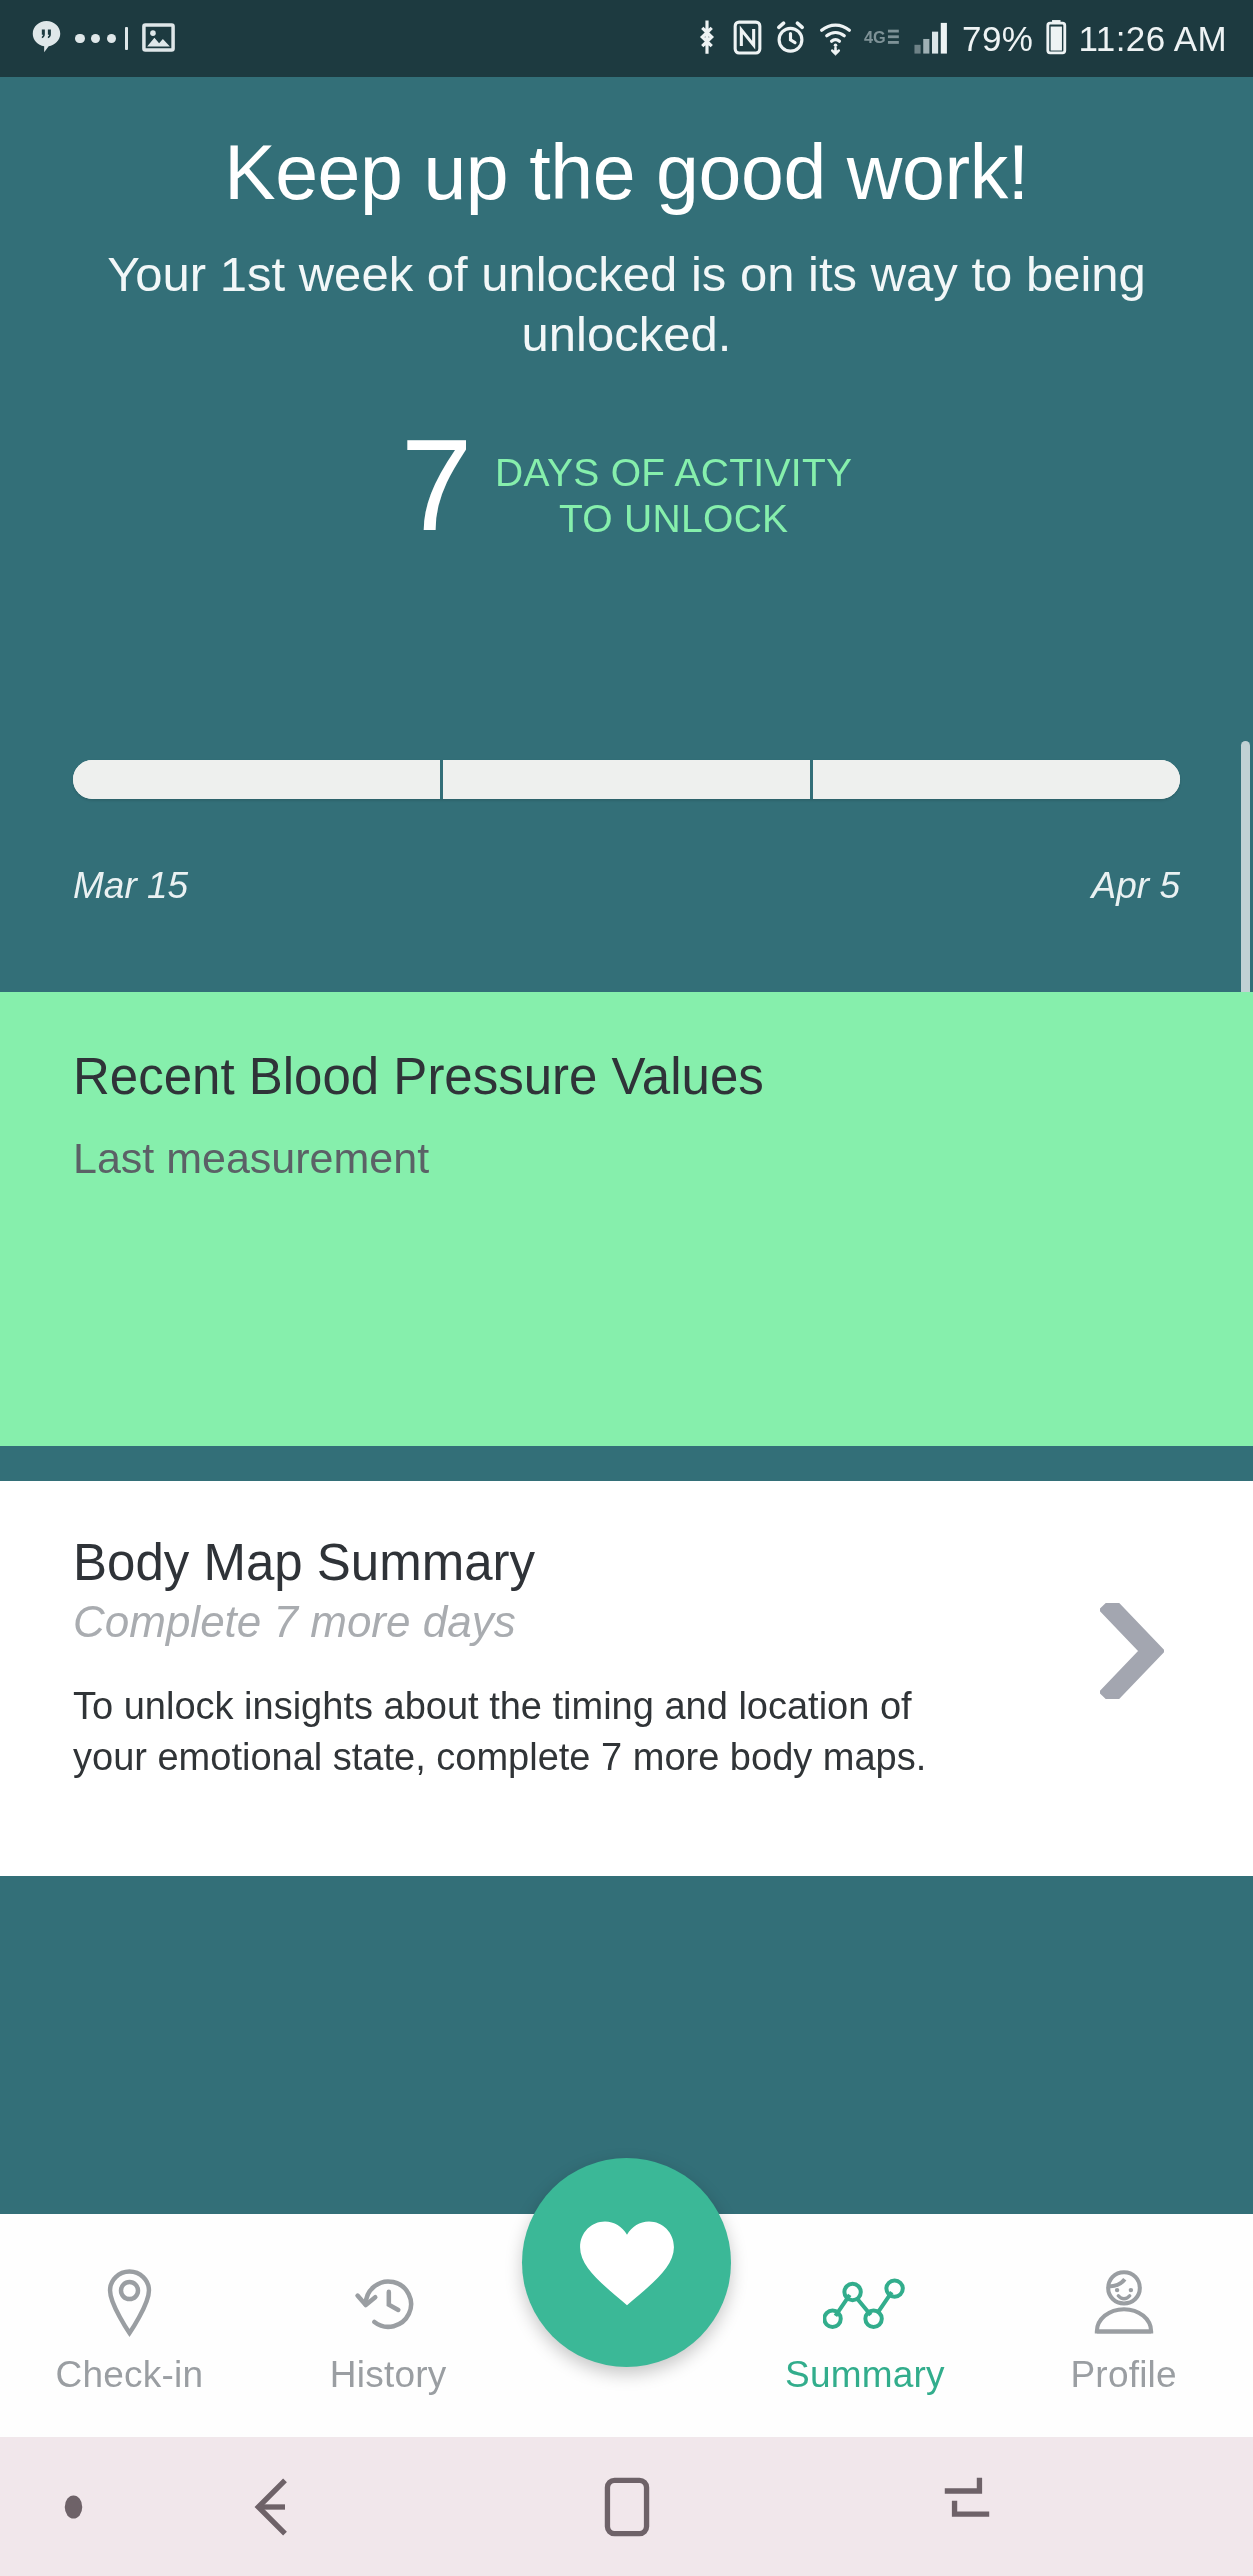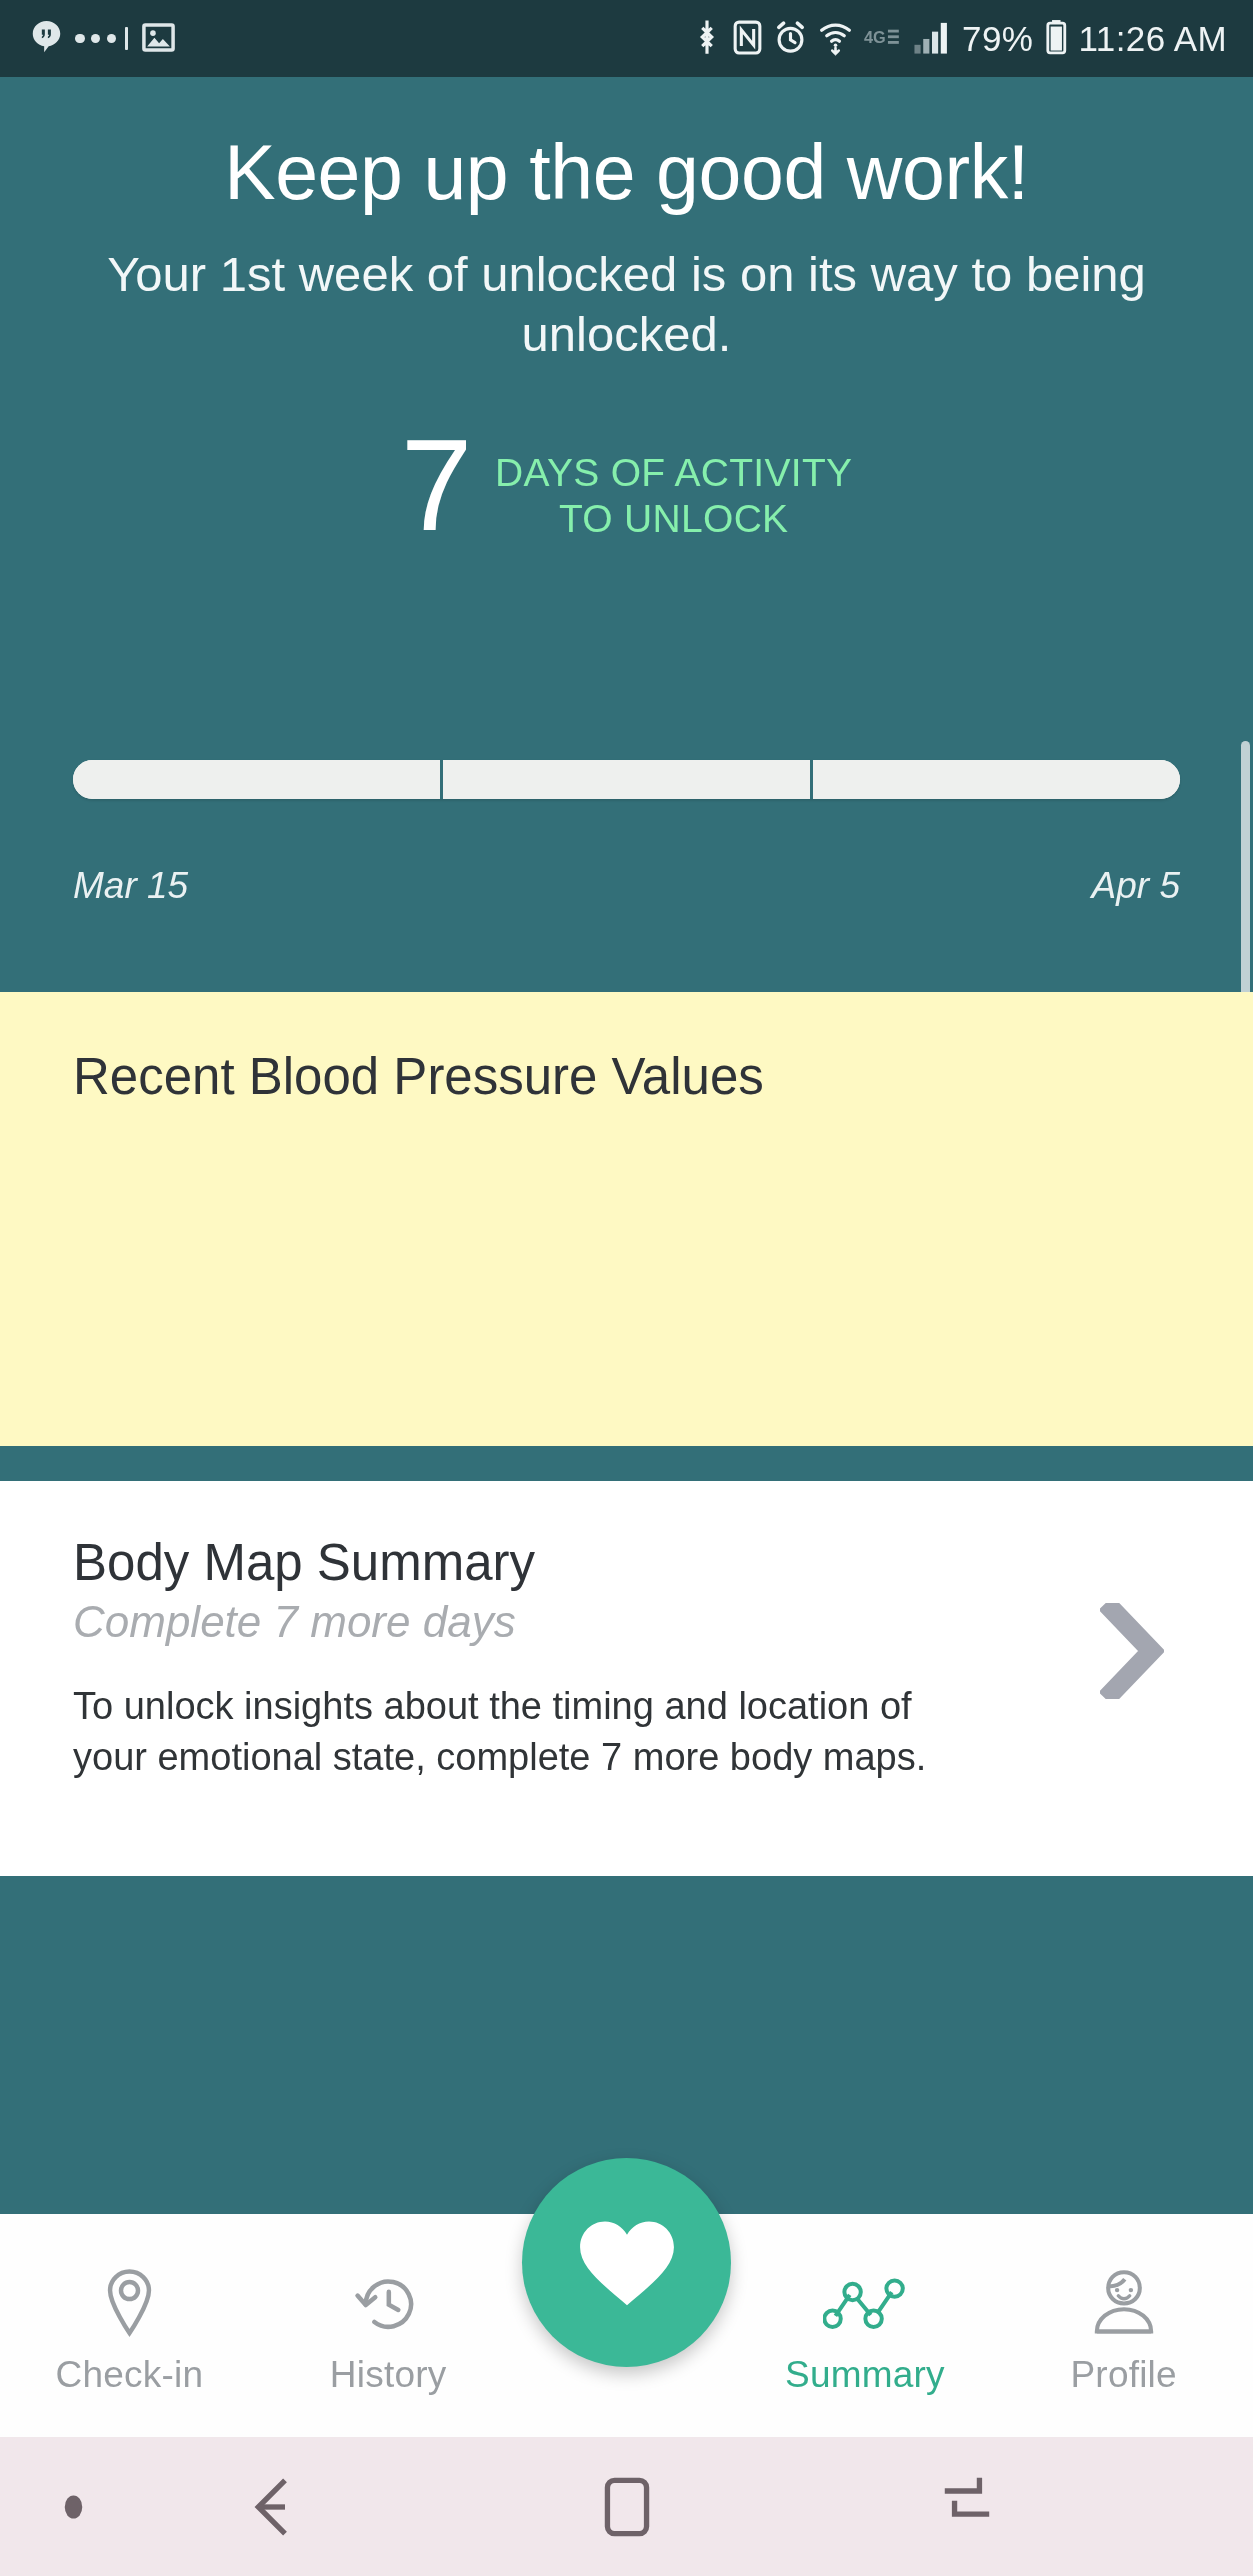--- a/index.html
+++ b/index.html
@@ -114,21 +114,21 @@
     display:flex; justify-content:space-between;
     font-size:37px; font-style:italic; font-weight:300;
     color:#eaf1f2;
     font-stretch:condensed;
   }
 
   
   #card-bp {
     position:absolute; top:992px; left:0;
     width:1253px; height:454px;
-    background:#fef9c3;
+    background:#86efac;
     padding:57px 73px 0 73px;
   }
   #bp-title {
     font-size:51px; font-weight:400; color:#2f3338;
     font-stretch:condensed; line-height:1.1;
   }
   #bp-sub {
     margin-top:29px;
     font-size:43px; font-weight:400; color:#5b6166;
     font-stretch:condensed;
@@ -352,20 +352,21 @@
       <span>Mar 15</span>
       <span>Apr 5</span>
     </div>
   </div>
 
   <div id="scrollbar-track"></div>
   <div id="scrollbar-thumb"></div>
 
   <div id="card-bp">
     <div id="bp-title">Recent Blood Pressure Values</div>
+    <div id="bp-sub">Last measurement</div>
   </div>
 
   <div id="divider-strip"></div>
 
   <div id="card-bodymap">
     <div id="bm-inner">
       <div id="bm-texts">
         <div id="bm-title">Body Map Summary</div>
         <div id="bm-subtitle">Complete 7 more days</div>
         <div id="bm-body">To unlock insights about the timing and location of your emotional state, complete 7 more body maps.</div>

